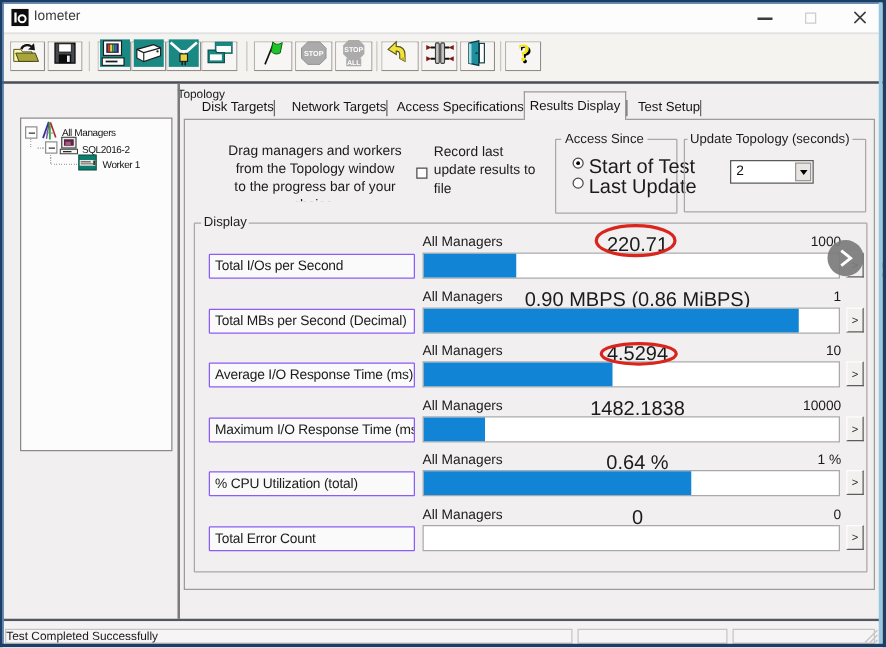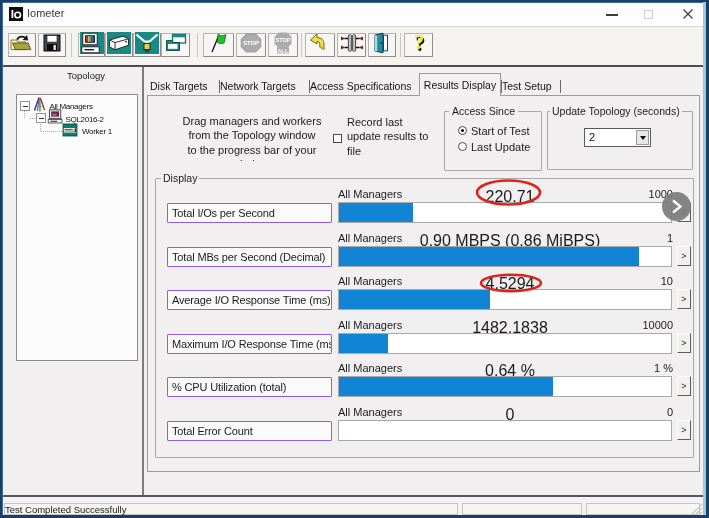--- a/index.html
+++ b/index.html
@@ -18,42 +18,42 @@
   #ticon{position:absolute;left:9px;top:7px}
   #ttext{position:absolute;left:27px;top:7px;font-size:11px;color:#3a3a3a}
   #btnmin{position:absolute;left:606px;top:14px;width:12px;height:2px;background:#3c3c3c}
   #btnmax{position:absolute;left:644px;top:10px;width:9px;height:9px;border:1px solid #cccccc}
   
   #toolbar{position:absolute;left:3px;top:28px;width:700px;height:37px;background:#f5f3f0}
   #tbline{position:absolute;left:0px;top:65px;width:709px;height:2px;background:#4b4e55}
   .tbtn{position:absolute;top:33px;height:24px;background:#f8f6f4;border:1px solid #b5b2ad;border-right-color:#908d89;border-bottom-color:#908d89;border-radius:1px}
   .tsep{position:absolute;top:33px;width:1px;height:24px;background:#c9c6c1}
   
-  #topolabel{position:absolute;left:4px;top:70px;width:164px;text-align:center;font-size:9.5px;color:#1a1a1a}
+  #topolabel{position:absolute;left:16px;top:70px;width:164px;text-align:right;font-size:9.5px;color:#1a1a1a}
   #treebox{position:absolute;left:16px;top:94px;width:122px;height:267px;background:#fcfcfc;border:1px solid #8a8a8a}
   #splitter{position:absolute;left:142px;top:67px;width:2px;height:428px;background:#7b7b7b}
   .ebox{position:absolute;width:10px;height:10px;border:1px solid #909090;background:#fff}
   .ebox i{position:absolute;left:2px;top:4px;width:5px;height:1px;background:#333}
   .tlabel{position:absolute;font-size:8px;letter-spacing:-0.3px;color:#111;white-space:nowrap}
   .tline{position:absolute;background-image:repeating-linear-gradient(to right,#a8a8a8 0 1px,transparent 1px 2px)}
   .tlinev{position:absolute;background-image:repeating-linear-gradient(to bottom,#a8a8a8 0 1px,transparent 1px 2px)}
   
-  .tab{position:absolute;top:80px;height:15px;font-size:10.5px;color:#141414;text-align:left}
+  .tab{position:absolute;top:80px;height:15px;font-size:10.5px;color:#141414;text-align:right}
   .tabsep{position:absolute;top:80px;width:1px;height:13px;background:#6a6a6a}
   #activetab{position:absolute;left:419px;top:73px;width:82px;height:23px;background:#f3f1f2;border:1px solid #9c9c9c;border-bottom:none;font-size:10.5px;text-align:center;padding-top:5px;color:#141414}
   #pane{position:absolute;left:147px;top:95px;width:553px;height:377px;border:1px solid #9c9c9c}
   
   #dragtext{position:absolute;left:166px;top:114px;width:172px;height:47px;overflow:hidden;font-size:11px;line-height:14.4px;text-align:center;color:#1b1b1b}
   #cbx{position:absolute;left:333px;top:134px;width:9px;height:9px;border:1px solid #4a4a4a;background:#fff}
   #cbxlabel{position:absolute;left:347px;top:115px;font-size:11px;line-height:14.4px;color:#1b1b1b}
   .group{position:absolute;border:1px solid #aaa8a6;border-radius:1px}
   .glabel{position:absolute;background:#f1eff0;padding:0 3px;font-size:10.5px;color:#1b1b1b;white-space:nowrap}
   .radio{position:absolute;width:9px;height:9px;border:1px solid #4c4c4c;border-radius:50%;background:#fff}
   .radio.sel::after{content:"";position:absolute;left:2px;top:2px;width:3px;height:3px;border-radius:50%;background:#000}
-  .rlabel{position:absolute;font-size:11px;color:#1b1b1b;white-space:nowrap}
+  .rlabel{position:absolute;font-size:16px;color:#1b1b1b;white-space:nowrap}
   #combo{position:absolute;left:584px;top:128px;width:67px;height:19px;background:#fff;border:1px solid #5a5a5a}
   #combo .txt{position:absolute;left:4px;top:2px;font-size:11px;color:#111}
   #combo .btn{position:absolute;right:1px;top:1px;width:13px;height:15px;background:#e8e6e3;border:1px solid #9a9896}
   #combo .btn::after{content:"";position:absolute;left:3px;top:5px;border-left:3.5px solid transparent;border-right:3.5px solid transparent;border-top:4px solid #000}
   
   .am{position:absolute;left:338px;font-size:11px;color:#1b1b1b}
   .val{position:absolute;left:383px;width:254px;text-align:center;font-size:16px;color:#1b1b1b}
   .mx{position:absolute;left:560px;width:113px;text-align:right;font-size:11px;color:#1b1b1b}
   .bar{position:absolute;left:338px;width:334px;height:21px;background:#fff;border:1px solid #a9a9a9}
   .fill{height:100%;background:#1184d6}

